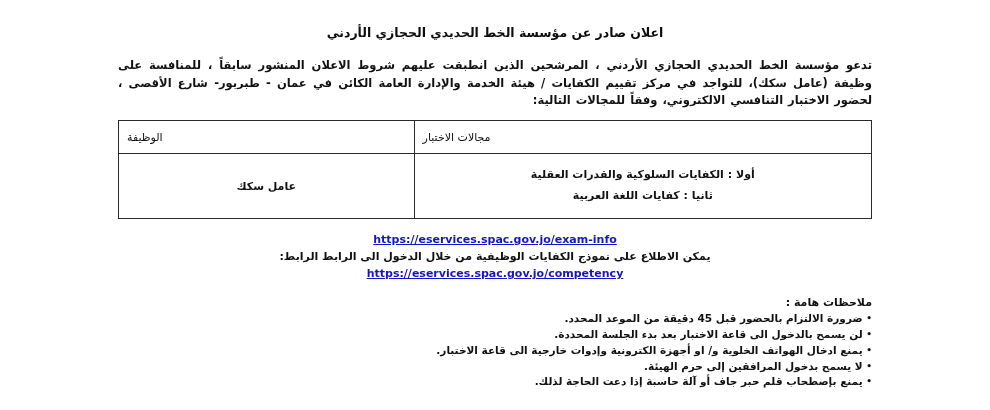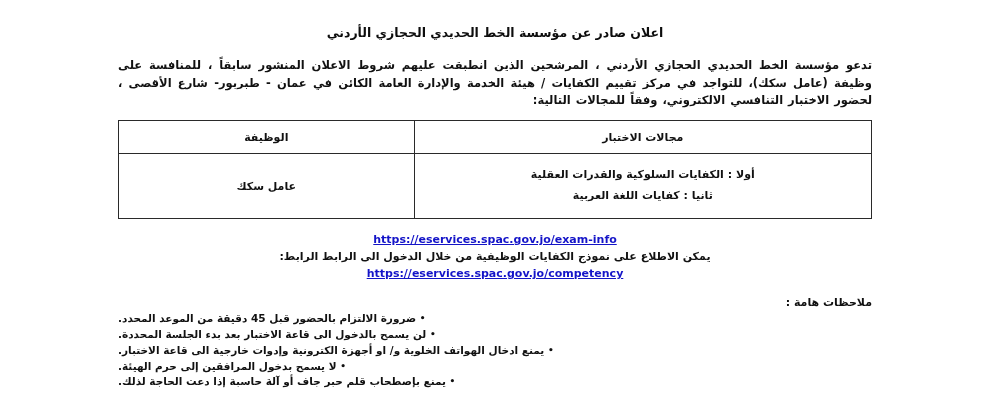--- a/index.html
+++ b/index.html
@@ -49,22 +49,22 @@
     table-layout: fixed;
   }
   table.main-table th,
   table.main-table td {
     border: 1px solid #2a2a2a;
     padding: 6px 8px;
     font-size: 11px;
     vertical-align: middle;
   }
   table.main-table th {
-    text-align: center;
-    font-weight: bold;
+    text-align: left;
+    font-weight: normal;
     height: 20px;
     color: #111;
   }
   td.job-cell {
     text-align: center;
     font-weight: bold;
     height: 52px;
     color: #111;
   }
   td.fields-cell {
@@ -101,21 +101,21 @@
   ul.notes {
     list-style: none;
     margin: 2px 0 0 0;
     padding: 0;
     direction: rtl;
   }
   ul.notes li {
     font-size: 10.5px;
     font-weight: bold;
     line-height: 1.5;
-    text-align: left;
+    text-align: right;
     color: #111;
     position: relative;
   }
   .bullet {
     font-size: 9px;
     vertical-align: middle;
   }
 </style>
 </head>
 <body>

